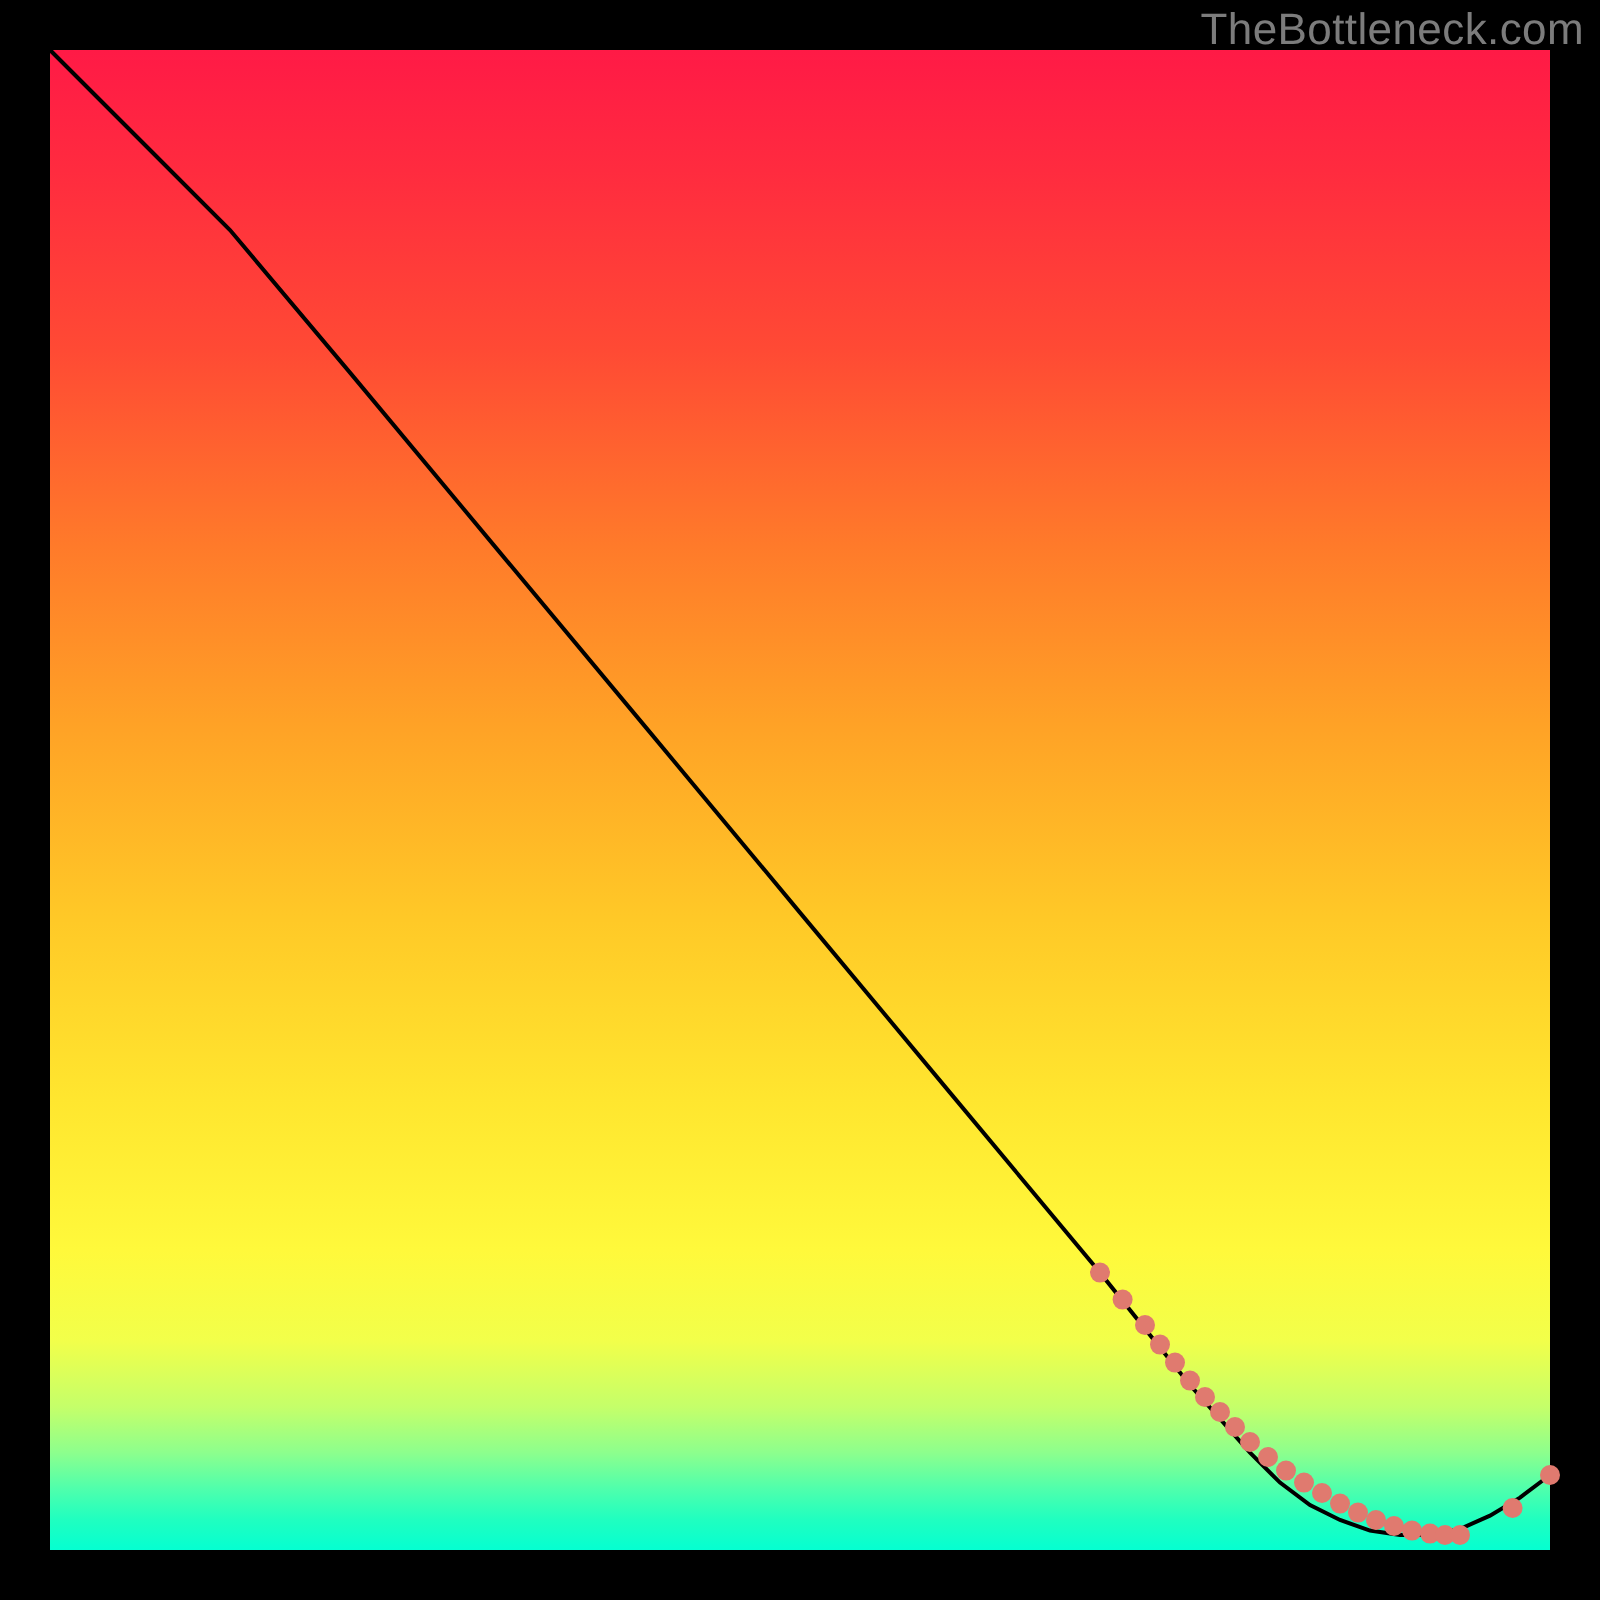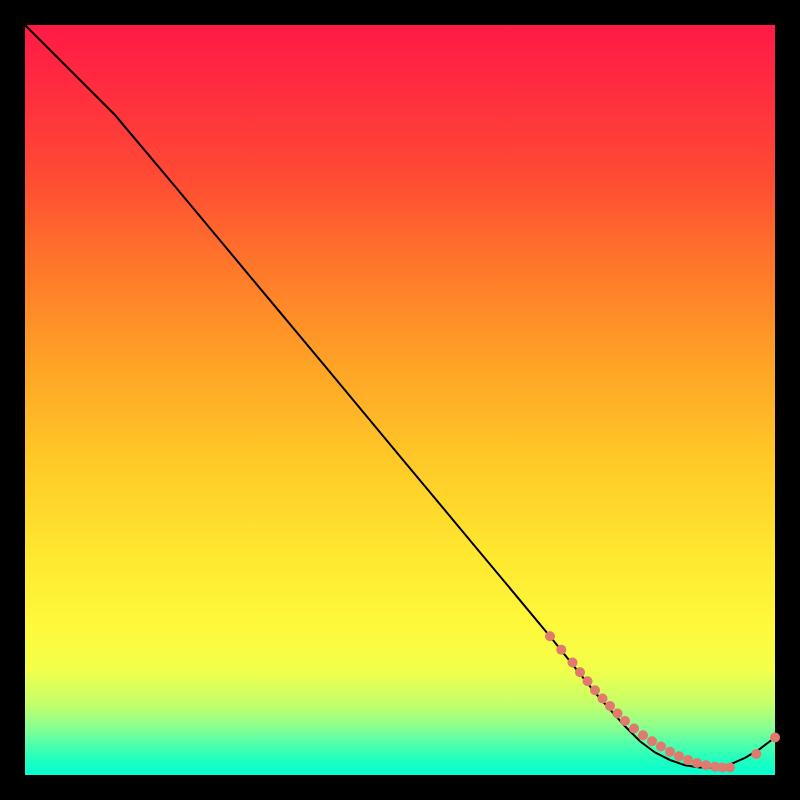--- a/index.html
+++ b/index.html
@@ -81,13 +81,14 @@
           <circle cx="672.0" cy="738.0" r="5" class="dot"></circle>
           <circle cx="681.0" cy="740.3" r="5" class="dot"></circle>
           <circle cx="690.0" cy="741.8" r="5" class="dot"></circle>
           <circle cx="697.5" cy="742.5" r="5" class="dot"></circle>
           <circle cx="705.0" cy="742.5" r="5" class="dot"></circle>
           <circle cx="731.3" cy="729.0" r="5" class="dot"></circle>
           <circle cx="750.0" cy="712.5" r="5" class="dot"></circle>
         </g>
     </svg>
   </div>
+  <div class="watermark">TheBottleneck.com</div>
 </div>
 
 </body></html>

